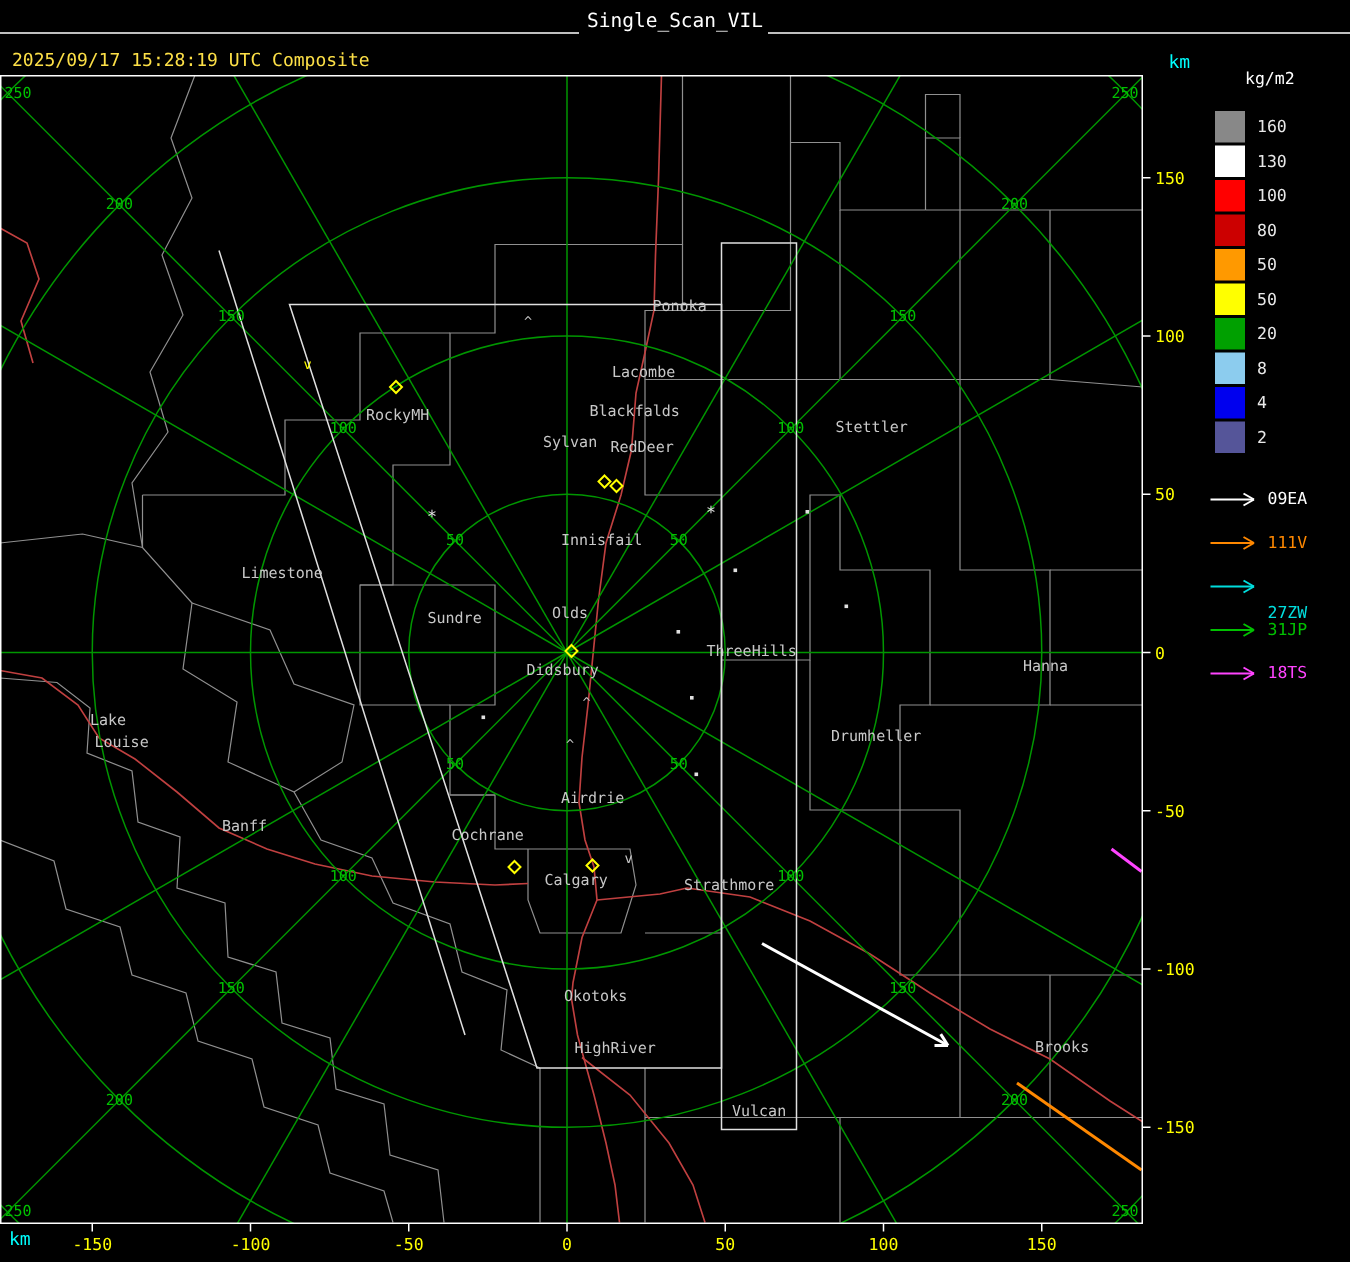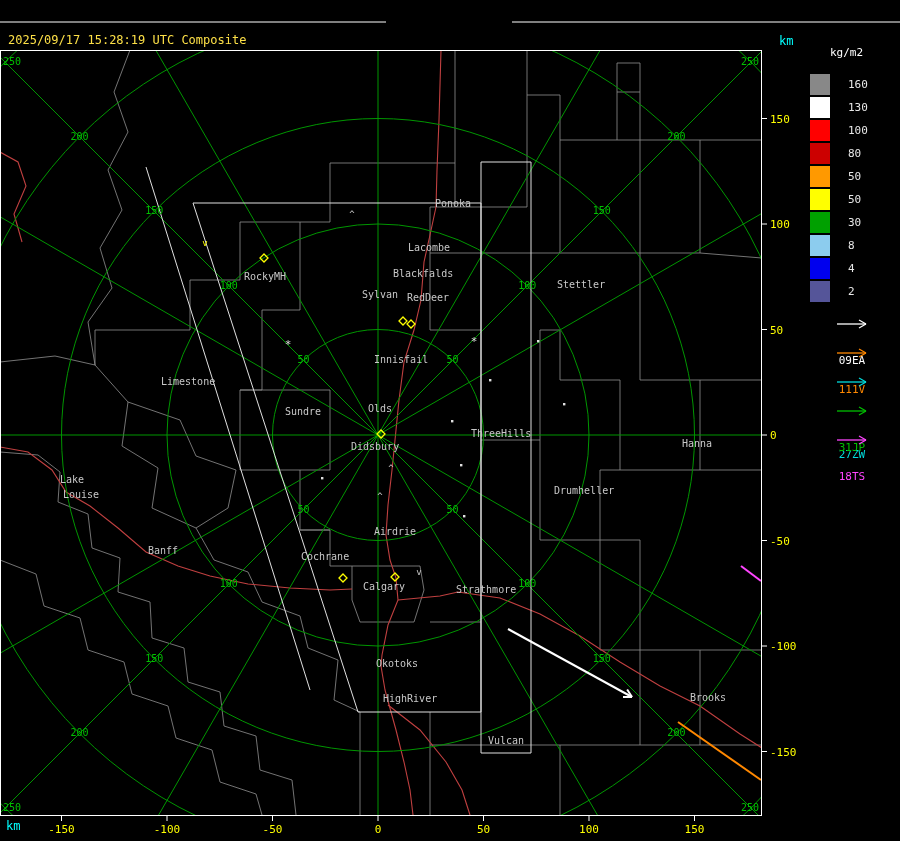--- a/index.html
+++ b/index.html
@@ -8,23 +8,23 @@
   .ovl{position:absolute;white-space:pre;line-height:1;}
   #window-title{top:8px;left:0;right:0;text-align:center;color:#ffffff;font-size:13px;}
   #timestamp{top:34px;left:8px;color:#fde047;font-size:12px;}
   #unit-right{top:35px;left:779px;color:#00ffff;font-size:12px;}
   #unit-bottom{top:820px;left:6px;color:#00ffff;font-size:12px;}
   #map-svg{position:absolute;top:0;left:0;}
   #legend{position:absolute;left:800px;top:46px;width:100px;}
   #legend-units{color:#ffffff;font-size:11px;padding-left:30px;margin-bottom:14px;}
   .scale-row{display:flex;align-items:center;height:22px;margin-bottom:1px;}
   .swatch{width:20px;height:21px;margin-left:10px;flex:0 0 20px;}
-  .scale-val{color:#e8e8e8;font-size:11px;margin-left:18px;}
+  .scale-val{color:#e8e8e8;font-size:11px;margin-left:8px;}
   #track-rows{margin-top:16px;}
-  .track-row{display:flex;align-items:center;height:29px;flex-direction:column;}
+  .track-row{display:flex;align-items:center;height:29px;}
   .track-row svg{margin-left:5px;flex:0 0 36px;}
   .track-id{font-size:11px;margin-left:4px;}
 </style>
 </head>
 <body>
 
 <div id="app">
   <svg id="map-svg" width="900" height="841" viewBox="0 0 900 841">
       <defs>
         <clipPath id="plotclip">
@@ -193,20 +193,21 @@
       <text x="770" y="333.5" fill="#ffff00" font-size="11" font-family="&quot;DejaVu Sans Mono&quot;,&quot;Liberation Mono&quot;,monospace" text-anchor="start">50</text>
       <line x1="762" y1="435" x2="767" y2="435" stroke="#ffffff" stroke-width="1"></line>
       <text x="770" y="439" fill="#ffff00" font-size="11" font-family="&quot;DejaVu Sans Mono&quot;,&quot;Liberation Mono&quot;,monospace" text-anchor="start">0</text>
       <line x1="762" y1="540.5" x2="767" y2="540.5" stroke="#ffffff" stroke-width="1"></line>
       <text x="770" y="544.5" fill="#ffff00" font-size="11" font-family="&quot;DejaVu Sans Mono&quot;,&quot;Liberation Mono&quot;,monospace" text-anchor="start">-50</text>
       <line x1="762" y1="646" x2="767" y2="646" stroke="#ffffff" stroke-width="1"></line>
       <text x="770" y="650" fill="#ffff00" font-size="11" font-family="&quot;DejaVu Sans Mono&quot;,&quot;Liberation Mono&quot;,monospace" text-anchor="start">-100</text>
       <line x1="762" y1="751.5" x2="767" y2="751.5" stroke="#ffffff" stroke-width="1"></line>
       <text x="770" y="755.5" fill="#ffff00" font-size="11" font-family="&quot;DejaVu Sans Mono&quot;,&quot;Liberation Mono&quot;,monospace" text-anchor="start">-150</text>
     </svg>
+  <div id="window-title" class="ovl">Single_Scan_VIL</div>
   <div id="timestamp" class="ovl">2025/09/17 15:28:19 UTC Composite</div>
   <div id="unit-right" class="ovl">km</div>
   <div id="unit-bottom" class="ovl">km</div>
   <div id="legend">
     <div id="legend-units">kg/m2</div>
     <div id="scale-rows">
         <div class="scale-row">
           <span class="swatch" style="background: rgb(136, 136, 136);"></span>
           <span class="scale-val">160</span>
         </div>
@@ -225,21 +226,21 @@
         <div class="scale-row">
           <span class="swatch" style="background: rgb(255, 153, 0);"></span>
           <span class="scale-val">50</span>
         </div>
         <div class="scale-row">
           <span class="swatch" style="background: rgb(255, 255, 0);"></span>
           <span class="scale-val">50</span>
         </div>
         <div class="scale-row">
           <span class="swatch" style="background: rgb(0, 160, 0);"></span>
-          <span class="scale-val">30</span>
+          <span class="scale-val">20</span>
         </div>
         <div class="scale-row">
           <span class="swatch" style="background: rgb(140, 204, 238);"></span>
           <span class="scale-val">8</span>
         </div>
         <div class="scale-row">
           <span class="swatch" style="background: rgb(0, 0, 238);"></span>
           <span class="scale-val">4</span>
         </div>
         <div class="scale-row">

